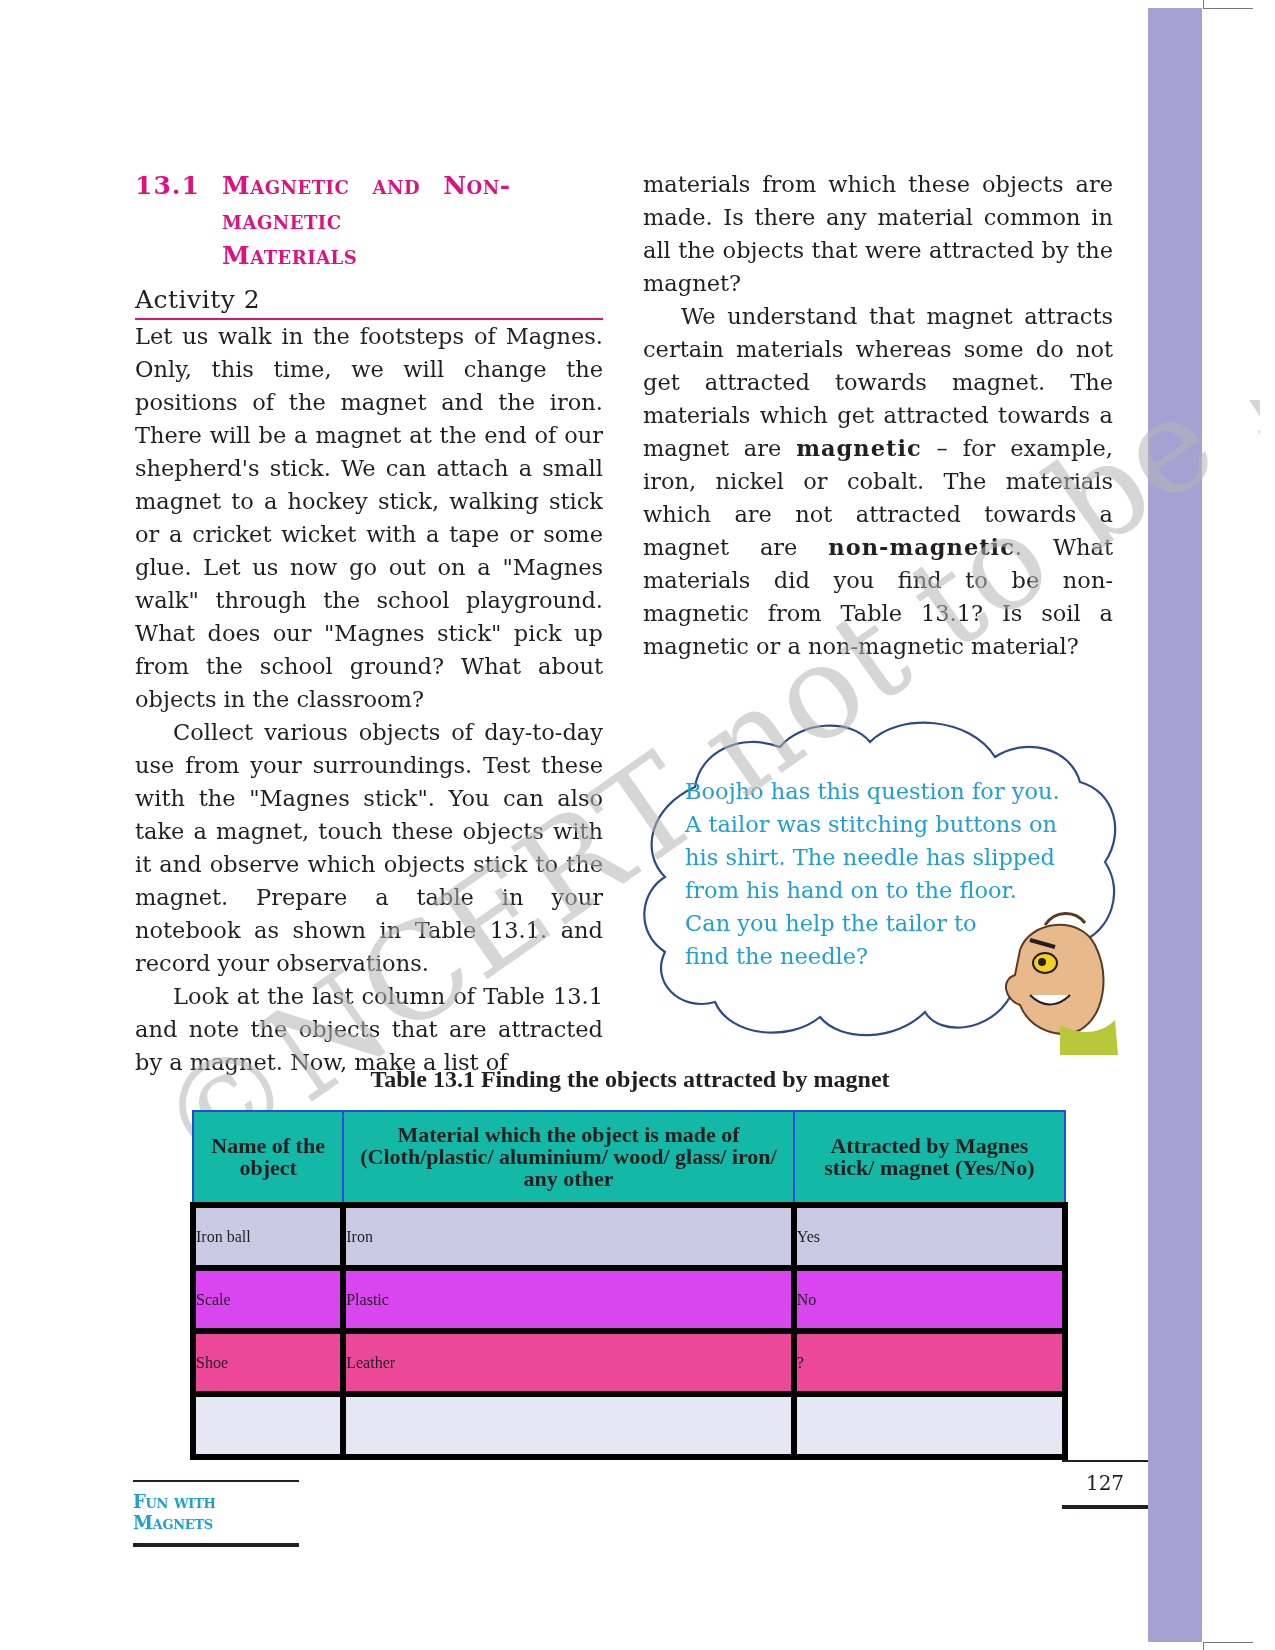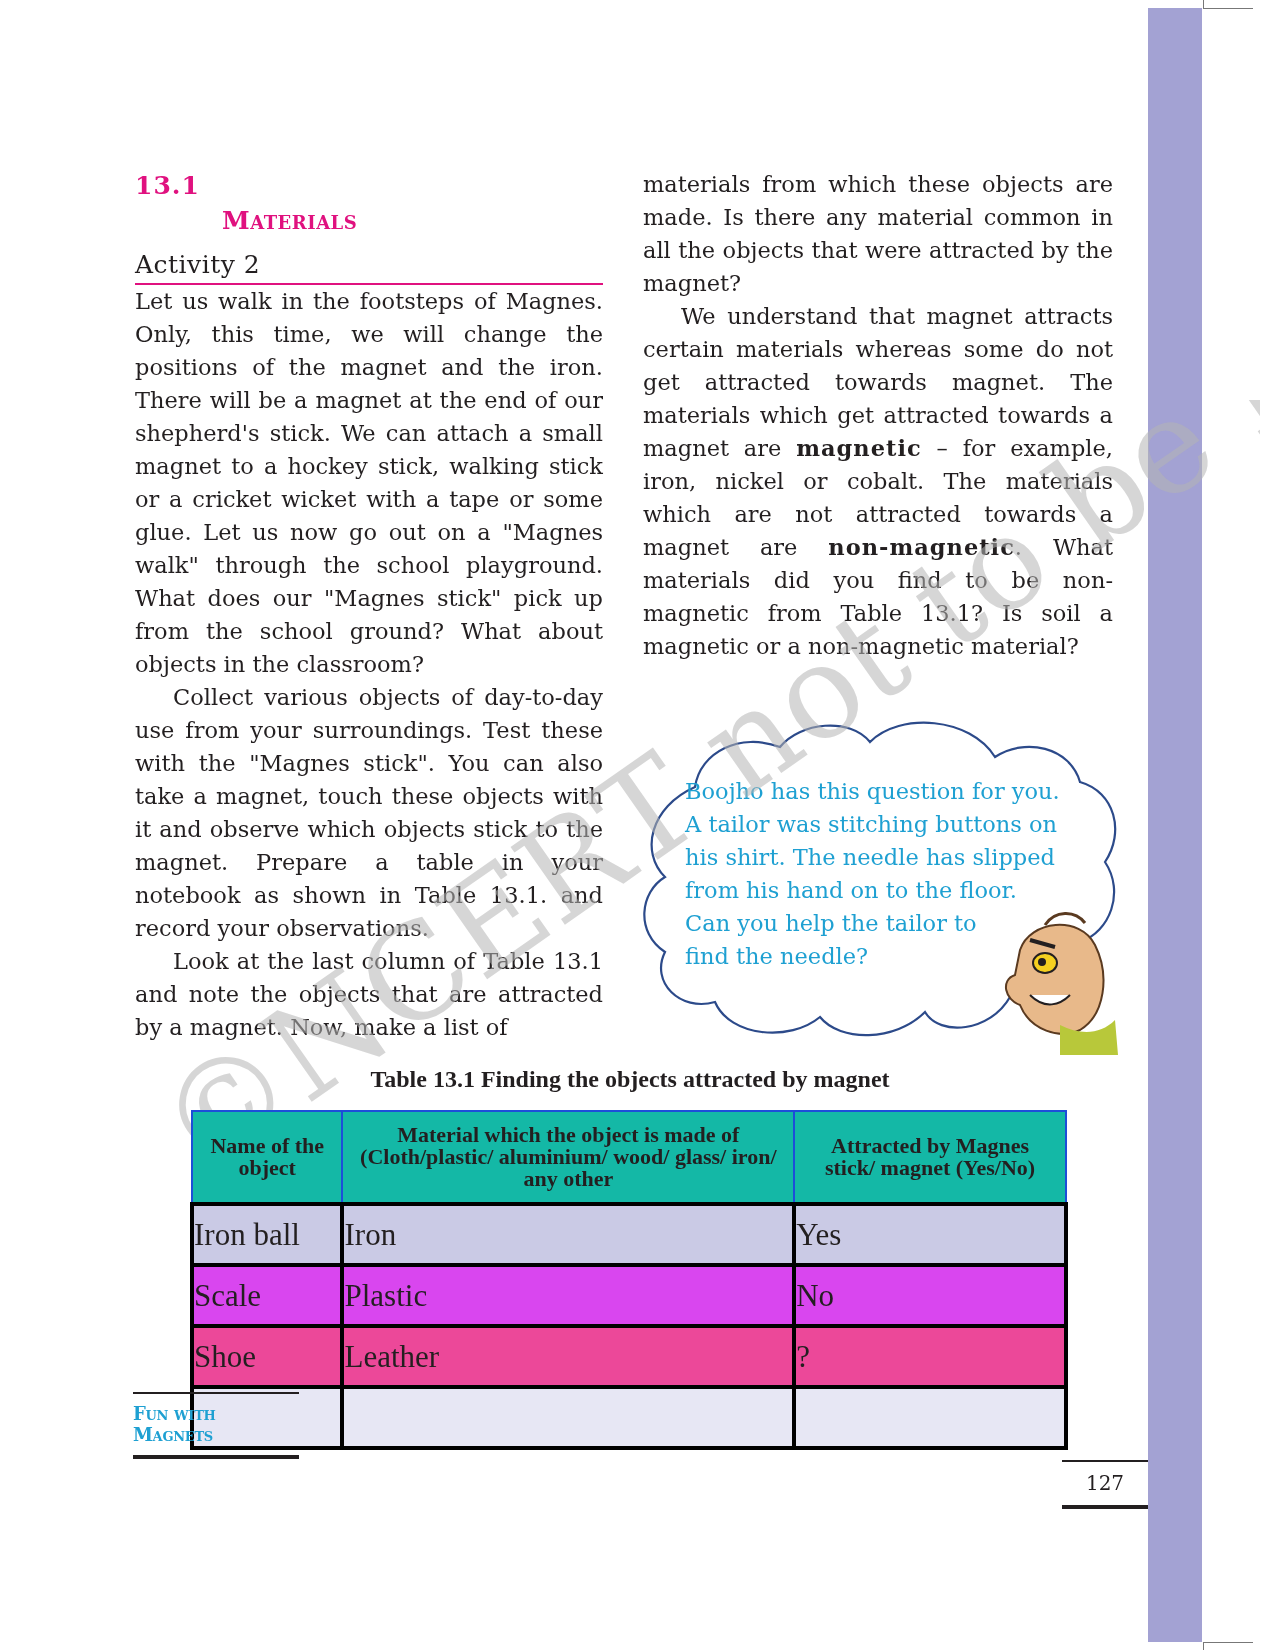--- a/index.html
+++ b/index.html
@@ -32,27 +32,27 @@
   .boojho { position:absolute; left:1000px; top:905px; }
 
   .watermark { position:absolute; left:160px; top:400px; width:1100px; height:900px; pointer-events:none; }
 
   .table-title { position:absolute; left:190px; top:1066px; width:880px; text-align:center;
                  font-family:"Liberation Serif", serif; font-weight:bold; font-size:24px; }
   table.obj { position:absolute; left:190px; top:1110px; width:878px; border-collapse:collapse;
               font-family:"Liberation Serif", serif; }
   table.obj th { background:#14b8a6; border:2px solid #1d4ed8; font-weight:bold; font-size:22px;
                  line-height:22px; padding:8px 13px; height:74px; text-align:center; }
-  table.obj td { border:4px solid #000000; font-size:31px; padding:0 0; height:57px; vertical-align:middle; }
+  table.obj td { border:6px solid #000000; font-size:16px; padding:0 0; height:57px; vertical-align:middle; }
   table.obj tr.r1 td { background:#cacae5; }
   table.obj tr.r2 td { background:#d946ef; }
   table.obj tr.r3 td { background:#ec4899; }
   table.obj tr.r4 td { background:#e7e7f4; }
 
-  .footer-left { position:absolute; left:133px; top:1392px; width:166px; }
+  .footer-left { position:absolute; left:133px; top:1480px; width:166px; }
   .footer-left .line-top { height:2px; background:#231f20; }
   .footer-left .line-bot { height:4px; background:#231f20; margin-top:10px; }
   .footer-left .label { color:#1ea0d2; font-weight:bold; font-size:18px; font-variant:small-caps; margin-top:9px; letter-spacing:-0.3px; }
   .footer-right { position:absolute; left:1062px; top:1460px; width:86px; }
   .footer-right .line-top { height:2px; background:#231f20; }
   .footer-right .num { font-weight:normal; font-size:20px; text-align:center; margin-top:9px; }
   .footer-right .line-bot { height:4px; background:#231f20; margin-top:10px; }
 </style>
 </head>
 <body>
@@ -60,21 +60,21 @@
 <div class="sidebar"></div>
 <div class="crop-top-h"></div>
 <div class="crop-top-v"></div>
 <div class="crop-bot-h"></div>
 <div class="crop-bot-v"></div>
 
 <div class="col-left">
   <div class="section-heading">
     <span class="num">13.1</span>
     <span class="title">
-      <br>
+      <span class="sp">Magnetic and Non-magnetic</span><br>
       <span>Materials</span>
     </span>
   </div>
   <div class="activity">Activity 2</div>
   <p class="para">Let us walk in the footsteps of Magnes. Only, this time, we will change the positions of the magnet and the iron. There will be a magnet at the end of our shepherd's stick. We can attach a small magnet to a hockey stick, walking stick or a cricket wicket with a tape or some glue. Let us now go out on a "Magnes walk" through the school playground. What does our "Magnes stick" pick up from the school ground? What about objects in the classroom?</p>
   <p class="para indent">Collect various objects of day-to-day use from your surroundings.  Test these with the "Magnes stick". You can also take a magnet, touch these objects with it and observe which objects stick to the magnet. Prepare a table in your notebook as shown in Table 13.1. and record your observations.</p>
   <p class="para indent">Look at the last column of Table 13.1 and note the objects that are attracted by a magnet. Now, make a list of</p>
 </div>
 
 <div class="col-right">

